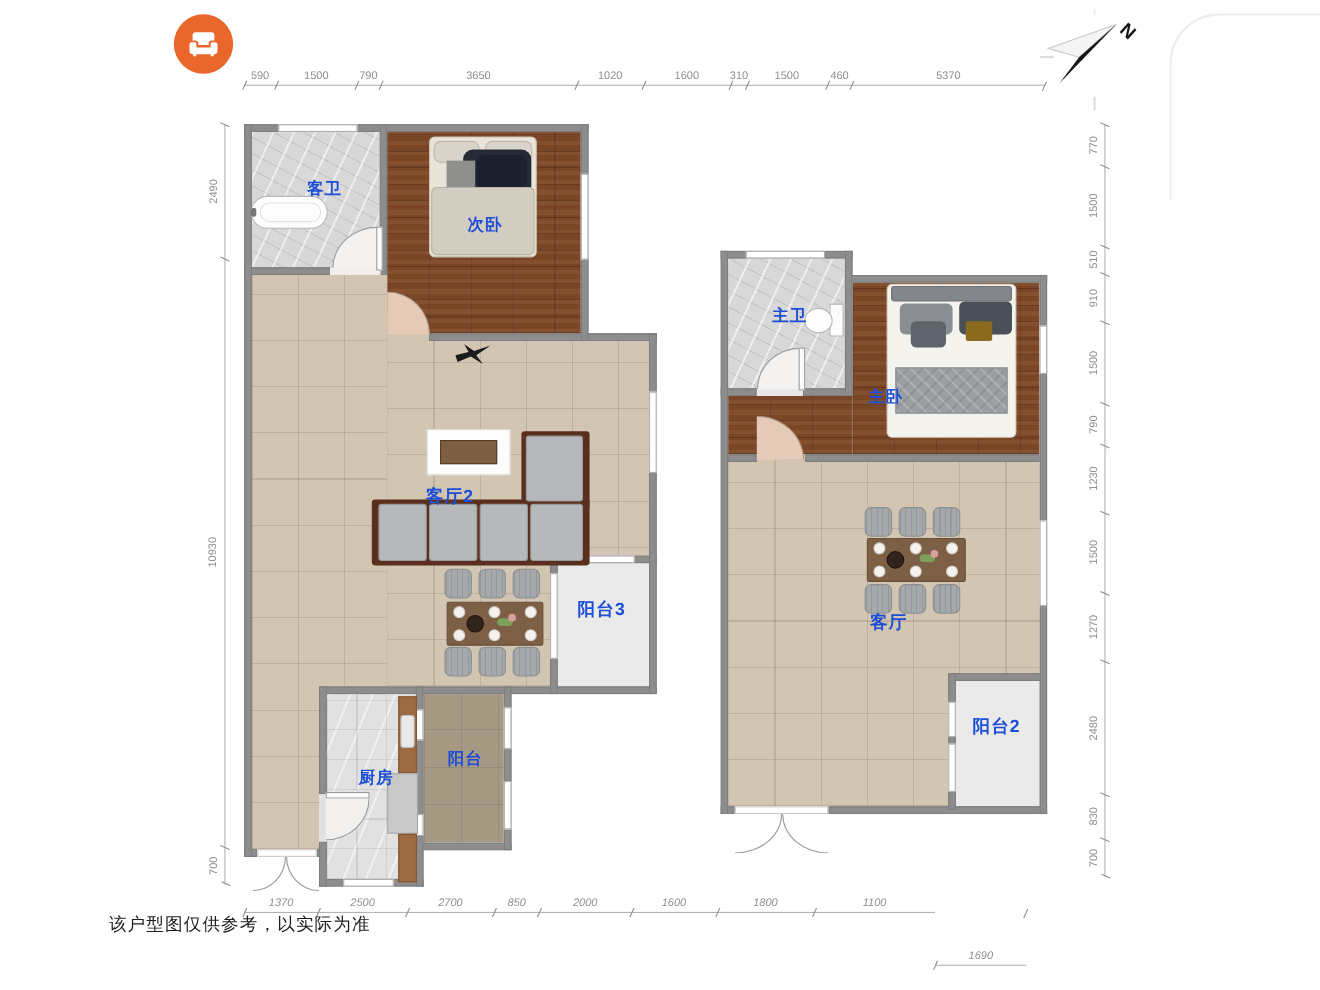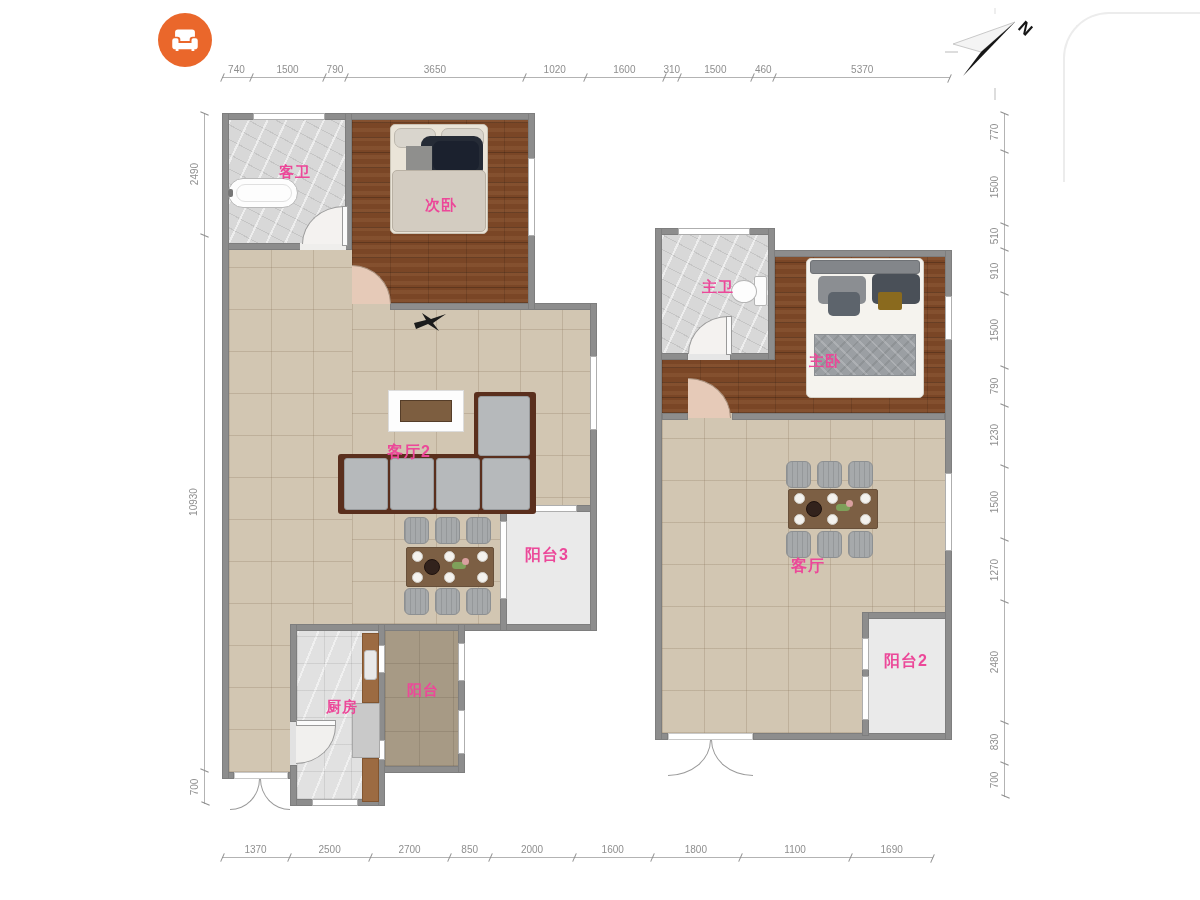--- a/index.html
+++ b/index.html
@@ -45,21 +45,21 @@
   
   .fur { position:absolute; }
   .chair { position:absolute; width:25px; height:27px; background:#a6a9ab;
            border:1px solid #8d9092; border-radius:6px;
            background-image:repeating-linear-gradient(90deg, rgba(0,0,0,.10) 0 1px, transparent 1px 5px); }
   .plate { position:absolute; width:11px; height:11px; border-radius:50%;
            background:#f4f2ee; border:1px solid #cfccc5; }
 
   
   .rlabel { position:absolute; transform:translate(-50%,-50%); font-weight:bold;
-            font-size:15px; color:#ec4899; white-space:nowrap; letter-spacing:1px; }
+            font-size:15px; color:#1d4ed8; white-space:nowrap; letter-spacing:1px; }
   .rlabel.big { font-size:16px; }
 
   
   .dim { position:absolute; display:flex; }
   .dim .seg { position:relative; }
   .dim-h .seg { border-bottom:1px solid #b3b3b3; height:100%; }
   .dim-h .seg::before, .dim-h::after { content:""; position:absolute; bottom:-5px;
       width:1px; height:9px; background:#8f8f8f; transform:rotate(24deg); }
   .dim-h .seg::before { left:0; }
   .dim-h { position:absolute; }
@@ -276,27 +276,27 @@
   <div class="chair" style="left:817px;top:531px;"></div>
   <div class="chair" style="left:848px;top:531px;"></div>
 
   <span class="rlabel" style="left:295px;top:172px;">客卫</span>
   <span class="rlabel" style="left:441px;top:205px;">次卧</span>
   <span class="rlabel big" style="left:409px;top:452px;">客厅2</span>
   <span class="rlabel big" style="left:547px;top:555px;">阳台3</span>
   <span class="rlabel" style="left:342px;top:707px;">厨房</span>
   <span class="rlabel" style="left:423px;top:690px;">阳台</span>
   <span class="rlabel" style="left:718px;top:287px;">主卫</span>
-  <span class="rlabel" style="left:825px;top:361px;">主卧</span>
+  <span class="rlabel" style="left:805px;top:361px;">主卧</span>
   <span class="rlabel big" style="left:808px;top:566px;">客厅</span>
   <span class="rlabel big" style="left:906px;top:661px;">阳台2</span>
 
   <div class="dim dim-h" style="left:222px;top:64px;width:728px;height:14px;">
       <div class="seg" style="flex-grow: 590;">
-        <span>740</span>
+        <span>590</span>
       </div>
       <div class="seg" style="flex-grow: 1500;">
         <span>1500</span>
       </div>
       <div class="seg" style="flex-grow: 440;">
         <span>790</span>
       </div>
       <div class="seg" style="flex-grow: 3650;">
         <span>3650</span>
       </div>
@@ -312,21 +312,21 @@
       <div class="seg" style="flex-grow: 1500;">
         <span>1500</span>
       </div>
       <div class="seg" style="flex-grow: 460;">
         <span>460</span>
       </div>
       <div class="seg" style="flex-grow: 3590;">
         <span>5370</span>
       </div>
     </div>
-  <div class="dim dim-h" style="left:222px;top:844px;width:711px;height:14px;">
+  <div class="dim dim-h" style="left:222px;top:816px;width:711px;height:14px;font-style:italic;">
       <div class="seg" style="flex-grow: 1370;">
         <span>1370</span>
       </div>
       <div class="seg" style="flex-grow: 1660;">
         <span>2500</span>
       </div>
       <div class="seg" style="flex-grow: 1610;">
         <span>2700</span>
       </div>
       <div class="seg" style="flex-grow: 850;">
@@ -337,21 +337,21 @@
       </div>
       <div class="seg" style="flex-grow: 1600;">
         <span>1600</span>
       </div>
       <div class="seg" style="flex-grow: 1800;">
         <span>1800</span>
       </div>
       <div class="seg" style="flex-grow: 2260;">
         <span>1100</span>
       </div>
-      <div class="seg" style="flex-grow: 1690;">
+      <div class="seg" style="flex-grow: 1690; margin-top: 48px;">
         <span>1690</span>
       </div>
     </div>
   <div class="dim dim-v" style="left:190px;top:113px;width:15px;height:691px;">
       <div class="seg" style="flex-grow: 2490;">
         <span>2490</span>
       </div>
       <div class="seg" style="flex-grow: 10930;">
         <span>10930</span>
       </div>
@@ -391,14 +391,15 @@
         <span>2480</span>
       </div>
       <div class="seg" style="flex-grow: 830;">
         <span>830</span>
       </div>
       <div class="seg" style="flex-grow: 700;">
         <span>700</span>
       </div>
     </div>
 
+  <div id="disclaimer">该户型图仅供参考，以实际为准</div>
 
 </div>
 
 </body></html>

